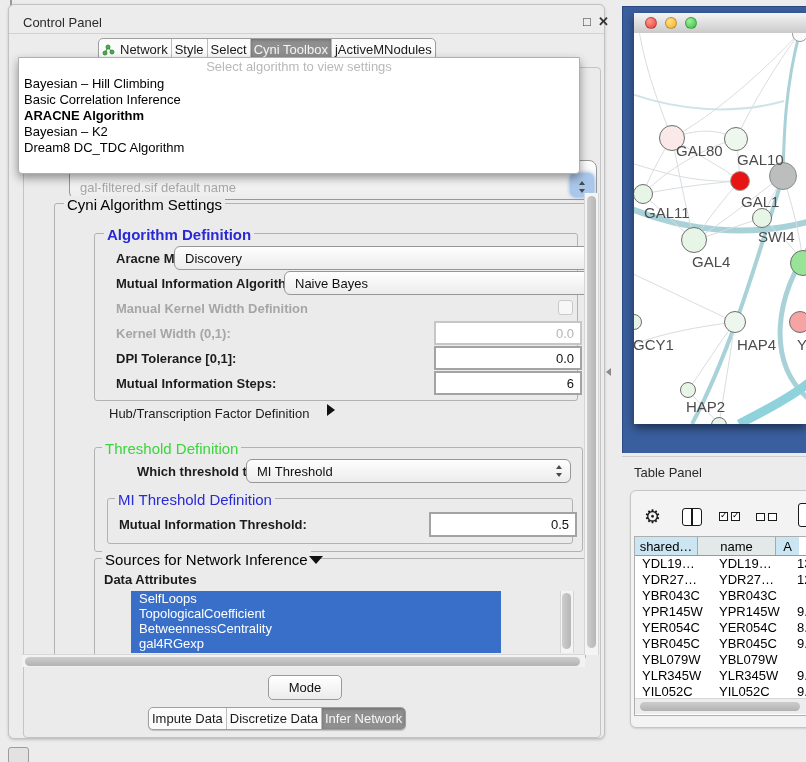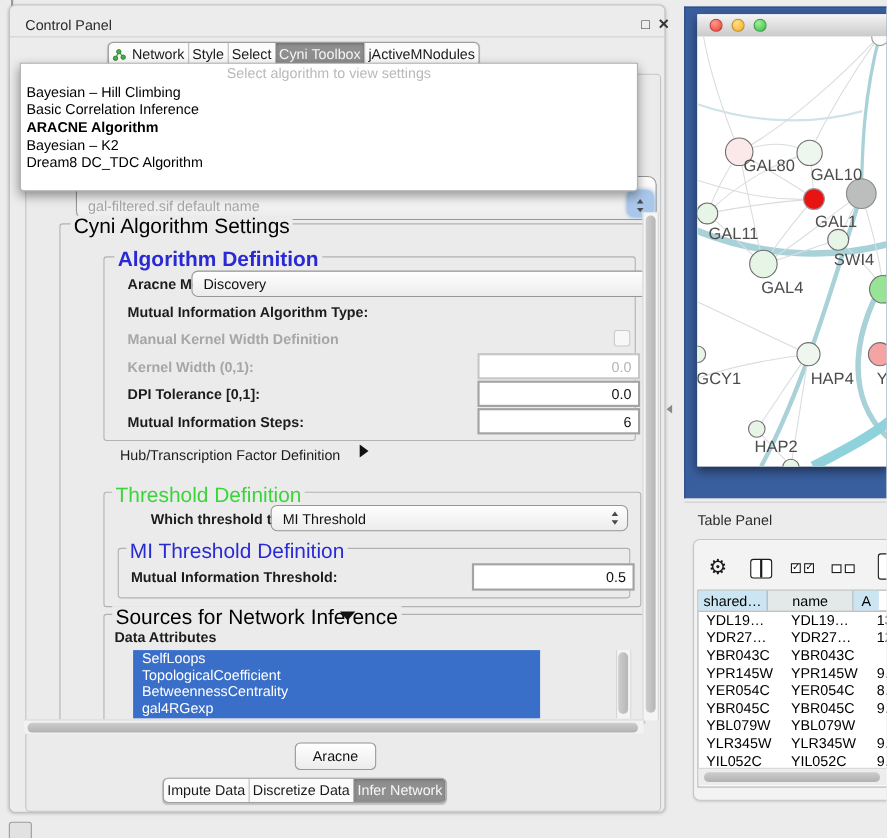--- a/index.html
+++ b/index.html
@@ -29,21 +29,21 @@
          border-radius:6px;display:flex;align-items:center;padding:0 20px 0 10px;
          font-size:13px;color:#111;}
   .combo .val{overflow:hidden;white-space:nowrap;}
   .spin{position:absolute;right:7px;top:50%;transform:translateY(-50%);width:7px;height:12px;}
   .spin:before,.spin:after{content:"";position:absolute;left:0;border-left:3.5px solid transparent;
         border-right:3.5px solid transparent;}
   .spin:before{top:0;border-bottom:4.5px solid #4a4a4a;}
   .spin:after{bottom:0;border-top:4.5px solid #4a4a4a;}
   
   .gbox{border:1px solid #b2b2b2;border-radius:3px;}
-  .legend{background:#ebebeb;padding:0 3px;font-size:19px;white-space:nowrap;}
+  .legend{background:#ebebeb;padding:0 3px;font-size:15px;white-space:nowrap;}
   
   .tfield{background:#fff;border:2px solid #a3a3a3;font-size:13px;color:#111;
           display:flex;align-items:center;justify-content:flex-end;padding-right:6px;}
   .tfield.off{border-color:#c6c6c6;color:#b4b4b4;}
   
   .tri-r{width:0;height:0;border-top:6px solid transparent;border-bottom:6px solid transparent;
          border-left:8px solid #111;display:inline-block;}
   .tri-d{width:0;height:0;border-left:7px solid transparent;border-right:7px solid transparent;
          border-top:8px solid #111;display:inline-block;}
   
@@ -135,20 +135,24 @@
       <div class="abs gbox" style="left:67px;top:38px;width:482px;height:166px;"></div>
       <div class="abs legend b" style="left:77px;top:31px;color:#2a2ad4;">Algorithm Definition</div>
 
       <div class="abs lbl b" style="left:89px;top:56px;">Aracne Mode:</div>
       <div class="abs combo" style="left:147px;top:51px;width:398px;height:22px;">
         <span class="val">Discovery</span>
 
       </div>
 
       <div class="abs lbl b" style="left:89px;top:81px;">Mutual Information Algorithm Type:</div>
+      <div class="abs combo" style="left:257px;top:76px;width:288px;height:22px;">
+        <span class="val">Naive Bayes</span>
+
+      </div>
 
       <div class="abs lbl b dis" style="left:89px;top:106px;">Manual Kernel Width Definition</div>
       <div class="abs" style="left:531px;top:105px;width:13px;height:13px;border:1px solid #c9c9c9;border-radius:3px;background:#f7f7f7;"></div>
 
       <div class="abs lbl b dis" style="left:89px;top:131px;">Kernel Width (0,1):</div>
       <div class="abs tfield off" style="left:407px;top:126px;width:138px;height:20px;">0.0</div>
 
       <div class="abs lbl b" style="left:89px;top:156px;">DPI Tolerance [0,1]:</div>
       <div class="abs tfield" style="left:407px;top:151px;width:138px;height:20px;">0.0</div>
 
@@ -170,40 +174,40 @@
       <div class="abs gbox" style="left:80px;top:303px;width:464px;height:44px;"></div>
       <div class="abs legend" style="left:88px;top:296px;color:#2a2ad4;">MI Threshold Definition</div>
       <div class="abs lbl b" style="left:92px;top:322px;">Mutual Information Threshold:</div>
       <div class="abs tfield" style="left:402px;top:317px;width:138px;height:21px;">0.5</div>
 
       <div class="abs gbox" style="left:67px;top:363px;width:490px;height:100px;"></div>
       <div class="abs legend" style="left:75px;top:356px;">Sources for Network Inference</div>
       <span class="abs tri-d" style="left:282px;top:361px;"></span>
       <div class="abs lbl b" style="left:77px;top:377px;">Data Attributes</div>
 
-      <div class="abs attrlist" style="left:94px;top:396px;width:370px;height:62px;overflow:hidden;">
+      <div class="abs attrlist" style="left:104px;top:396px;width:370px;height:62px;overflow:hidden;">
         <div>SelfLoops</div>
         <div>TopologicalCoefficient</div>
         <div>BetweennessCentrality</div>
         <div>gal4RGexp</div>
       </div>
       <div class="abs sbtrack-v" style="left:533px;top:396px;width:12px;height:62px;">
         <div class="sbthumb" style="position:absolute;left:1px;top:2px;width:9px;height:56px;"></div>
       </div>
     </div>
 
     <div class="abs sbtrack-v" style="left:575px;top:188px;width:13px;height:462px;">
       <div class="sbthumb" style="position:absolute;left:1.5px;top:3px;width:9px;height:452px;"></div>
     </div>
 
     <div class="abs" style="left:13px;top:649px;width:563px;height:12px;background:#f2f2f2;border-top:1px solid #d8d8d8;">
       <div class="sbthumb-h" style="position:absolute;left:3px;top:1.5px;width:555px;height:9px;"></div>
     </div>
 
-    <div class="abs btn" style="left:259px;top:670px;width:72px;height:23px;">Aracne</div>
+    <div class="abs btn" style="left:259px;top:670px;width:72px;height:23px;">Mode</div>
 
     <div class="abs seg" style="left:139px;top:702px;">
       <div>
           <span>Impute Data</span>
         </div>
       <div>
           <span>Discretize Data</span>
         </div>
       <div class="sel">
           <span>Infer Network</span>

